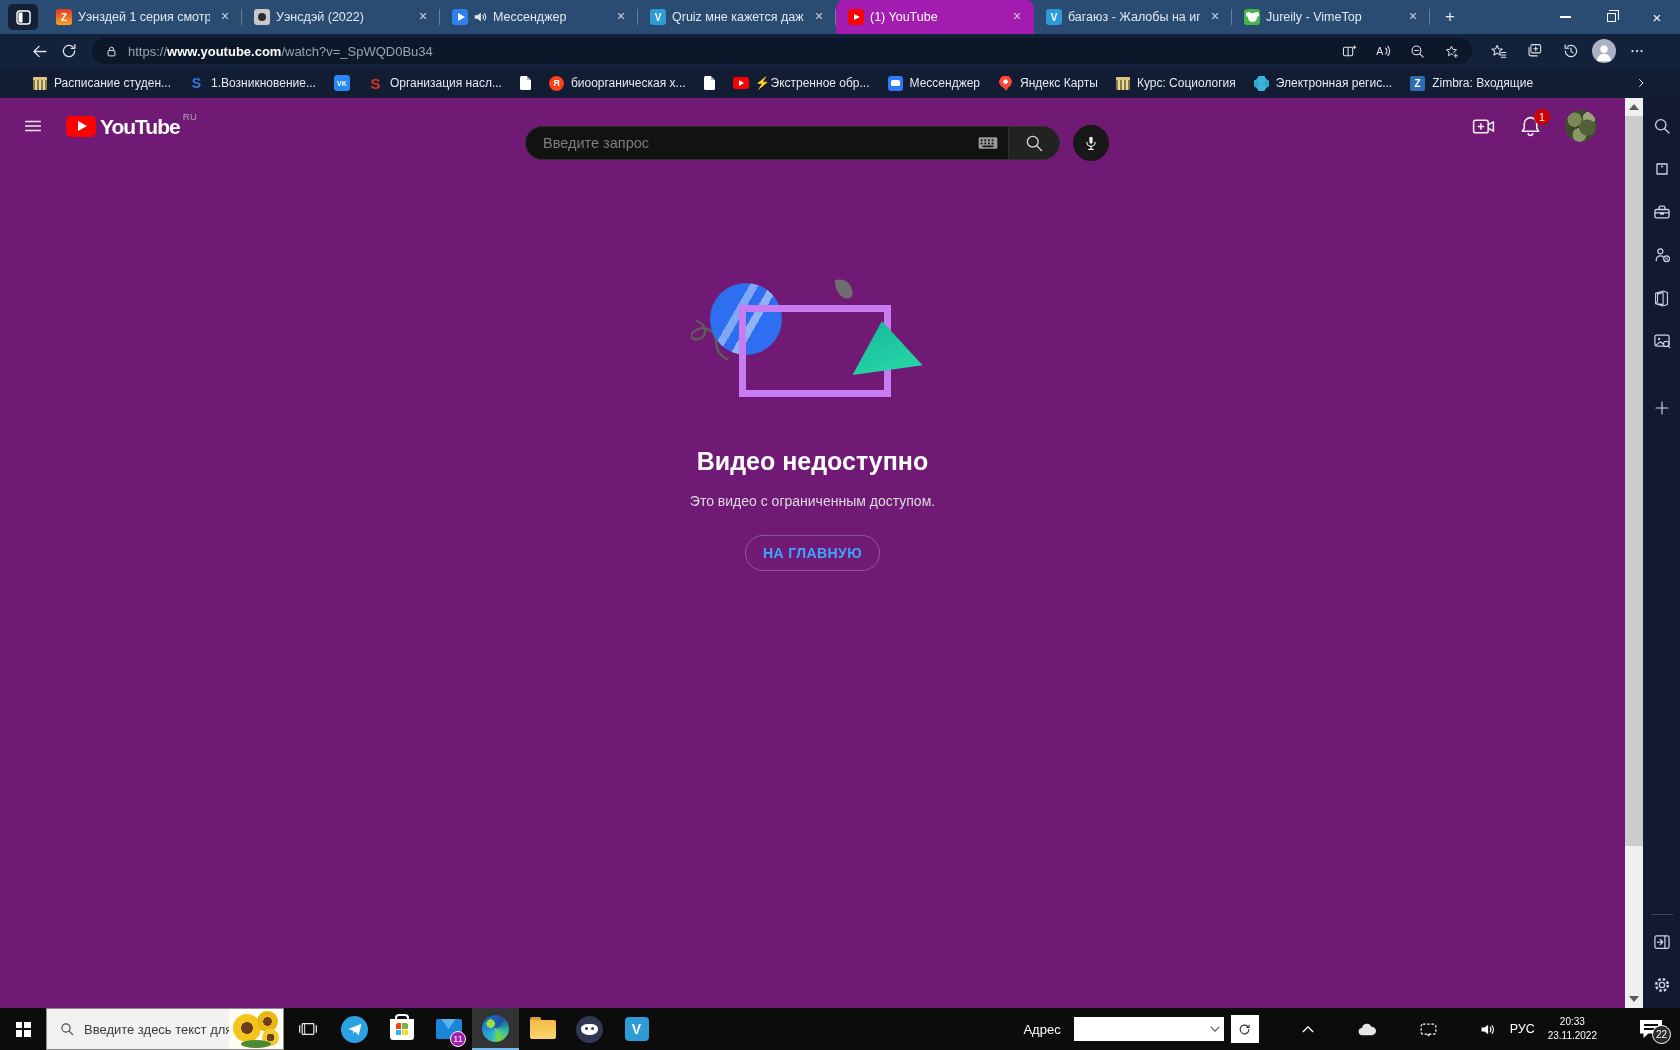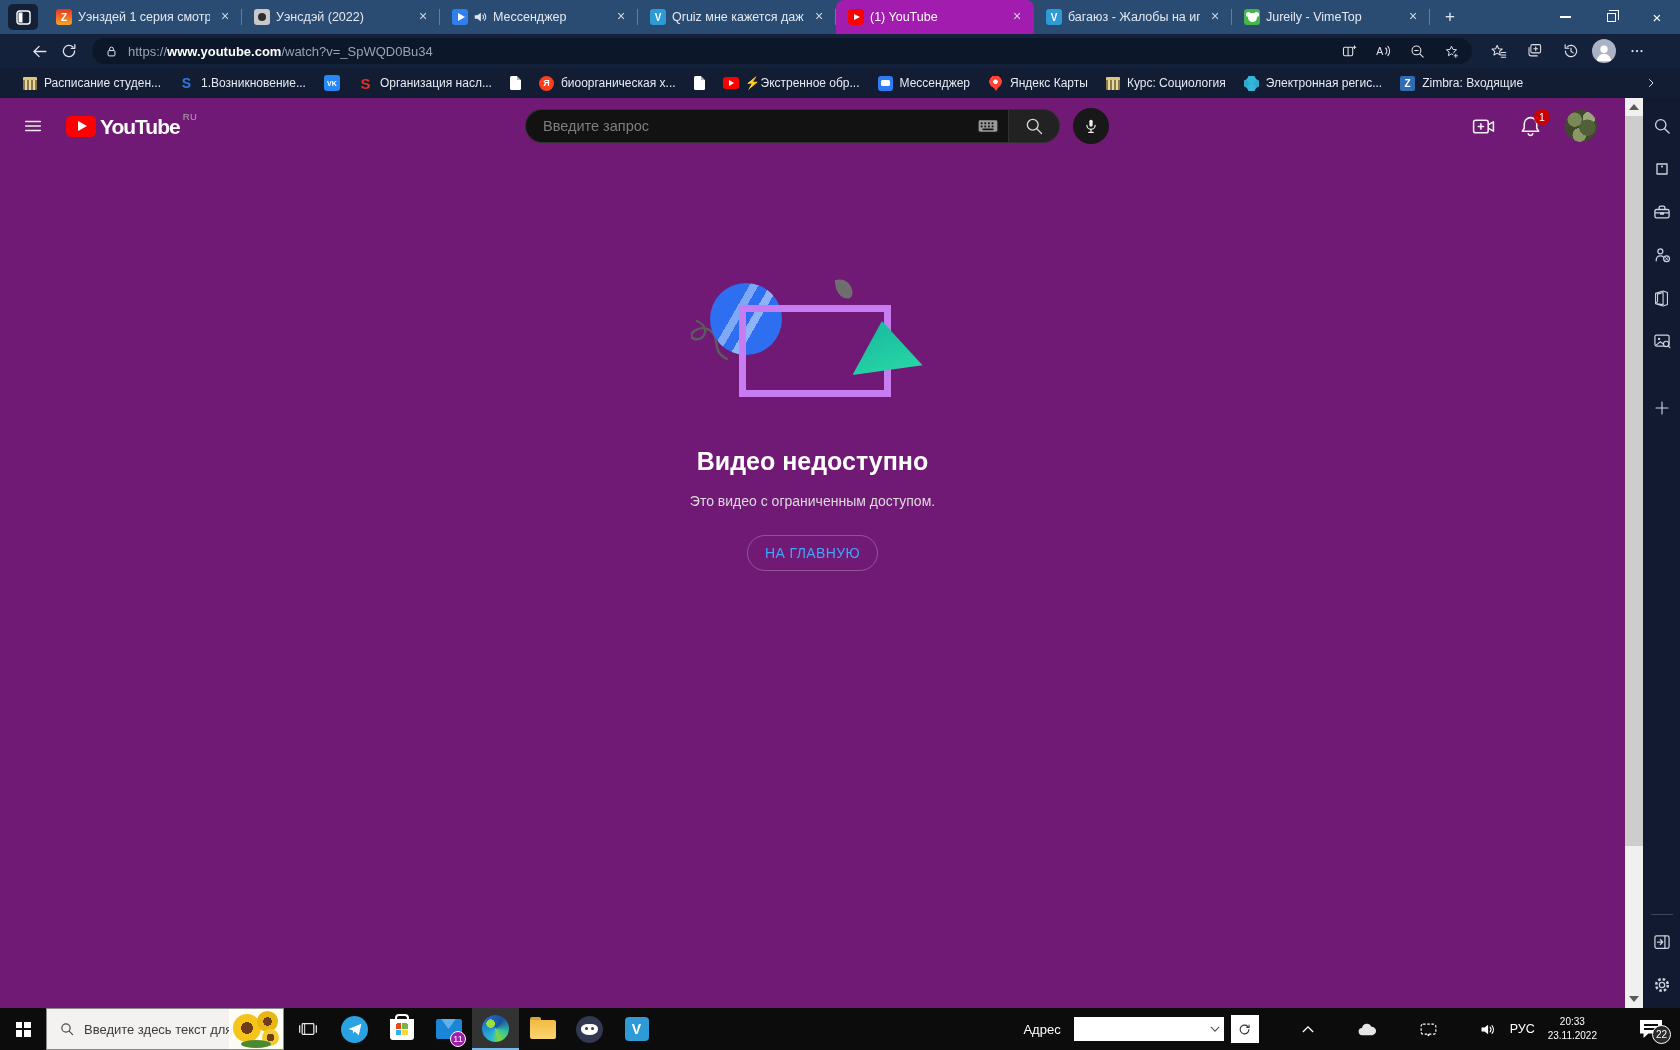--- a/index.html
+++ b/index.html
@@ -51,21 +51,21 @@
   .urlbar { flex:1; height:26px; background:#0c1729; border-radius:13px; display:flex;
     align-items:center; margin:0 8px; padding:0 6px 0 12px; min-width:0; }
   .url-text { flex:1; font-size:13px; color:#97a3b8; white-space:nowrap; overflow:hidden; }
   .url-text b { color:#fff; font-weight:bold; }
   .pill-icons { display:flex; align-items:center; gap:4px; }
   .chrome-right { display:flex; align-items:center; gap:6px; padding:0 4px; }
   .avatar-btn { width:24px; height:24px; border-radius:50%; background:#aab2c4; display:flex;
     align-items:flex-end; justify-content:center; overflow:hidden; }
 
   
-  .bookmarks { height:30px; background:#121d34; display:flex; align-items:center; padding:0 14px; }
+  .bookmarks { height:30px; background:#121d34; display:flex; align-items:center; padding:0 24px; }
   .bm { display:flex; align-items:center; gap:7px; padding:3px 9px; border-radius:4px;
     font-size:12px; color:#e6ebf2; white-space:nowrap; }
   .bmicon { width:15px; height:15px; display:flex; align-items:center; justify-content:center;
     font-weight:bold; border-radius:3px; flex:0 0 auto; }
   .bi-building { background:linear-gradient(#dcc57e 0 3px, transparent 3px),
     repeating-linear-gradient(90deg,#8a7a4a 0 2px, #e7d79a 2px 4px); border-radius:1px;
     width:14px; height:13px; }
   .bi-s-blue { color:#2f7bdb; font-size:14px; }
   .bi-s-red { color:#e03226; font-size:15px; }
   .bi-vk { background:#2787f5; color:#fff; font-size:7px; width:16px; height:16px; }
@@ -94,21 +94,21 @@
 
   .yt-header { height:56px; display:flex; align-items:center; padding:0 22px; position:relative; }
   .yt-logo { display:flex; align-items:flex-start; margin-left:22px; }
   .yt-logo-icon { width:30px; height:21px; background:#f00; border-radius:5px; display:flex;
     align-items:center; justify-content:center; margin:3px 4px 0 0; }
   .yt-logo-icon::after { content:""; border-left:9px solid #fff; border-top:5.5px solid transparent;
     border-bottom:5.5px solid transparent; margin-left:2px; }
   .yt-wordmark { color:#fff; font-size:21px; font-weight:bold; letter-spacing:-1px; line-height:27px; }
   .yt-region { color:#aaa; font-size:9.5px; margin:-2px 0 0 3px; letter-spacing:.5px; }
 
-  .yt-search { position:absolute; left:525px; top:10px; display:flex; align-items:center; }
+  .yt-search { position:absolute; left:525px; top:27px; display:flex; align-items:center; }
   .yt-search-field { width:483px; height:34px; background:#121212; border:1px solid #303030;
     border-right:none; border-radius:17px 0 0 17px; display:flex; align-items:center; padding:0 10px 0 17px; }
   .yt-search-field input { flex:1; background:transparent; border:none; outline:none; color:#eee;
     font-size:14.5px; font-family:inherit; }
   .yt-search-field input::placeholder { color:#7e7e7e; }
   .yt-search-btn { width:52px; height:34px; background:#222; border:1px solid #303030;
     border-radius:0 17px 17px 0; display:flex; align-items:center; justify-content:center; }
   .yt-mic { width:36px; height:36px; border-radius:50%; background:#181818; margin-left:13px;
     display:flex; align-items:center; justify-content:center; }
 
@@ -133,21 +133,21 @@
     border:7px solid #c87cf2; z-index:2; }
   .illo-tri { position:absolute; left:160px; top:42px; width:70px; height:54px; z-index:3;
     background:linear-gradient(160deg,#14b89b,#2bd9a8);
     clip-path:polygon(42% 0, 0 100%, 100% 82%); }
   .illo-leaf { position:absolute; left:143px; top:0; width:16px; height:20px; background:#6e6e6e;
     border-radius:0 100% 40% 100%; transform:rotate(-8deg); }
   .illo-squiggle { position:absolute; left:-2px; top:40px; }
   .yt-error-title { margin-top:46px; color:#fff; font-size:25px; font-weight:bold; }
   .yt-error-sub { margin-top:17px; color:#dcdcdc; font-size:14px; }
   .yt-home-btn { display:inline-block; margin-top:26px; padding:9px 17px; border:1px solid rgba(255,255,255,.25);
-    border-radius:19px; color:#3ea6ff; font-size:14px; font-weight:normal; letter-spacing:.4px; }
+    border-radius:19px; color:#3ea6ff; font-size:14px; font-weight:bold; letter-spacing:.4px; }
 
   
   .scrollbar { position:absolute; top:0; right:37px; bottom:0; width:18px; background:#f0f0f0; }
   .sb-up { position:absolute; top:6px; left:4px; border-left:5px solid transparent;
     border-right:5px solid transparent; border-bottom:6px solid #5a5a5a; }
   .sb-down { position:absolute; bottom:6px; left:4px; border-left:5px solid transparent;
     border-right:5px solid transparent; border-top:6px solid #5a5a5a; }
   .sb-thumb { position:absolute; top:18px; left:0; width:18px; height:730px; background:#cdcdcd; }
 
   .edge-sidebar { position:absolute; top:0; right:0; bottom:0; width:37px; background:#111a31;

